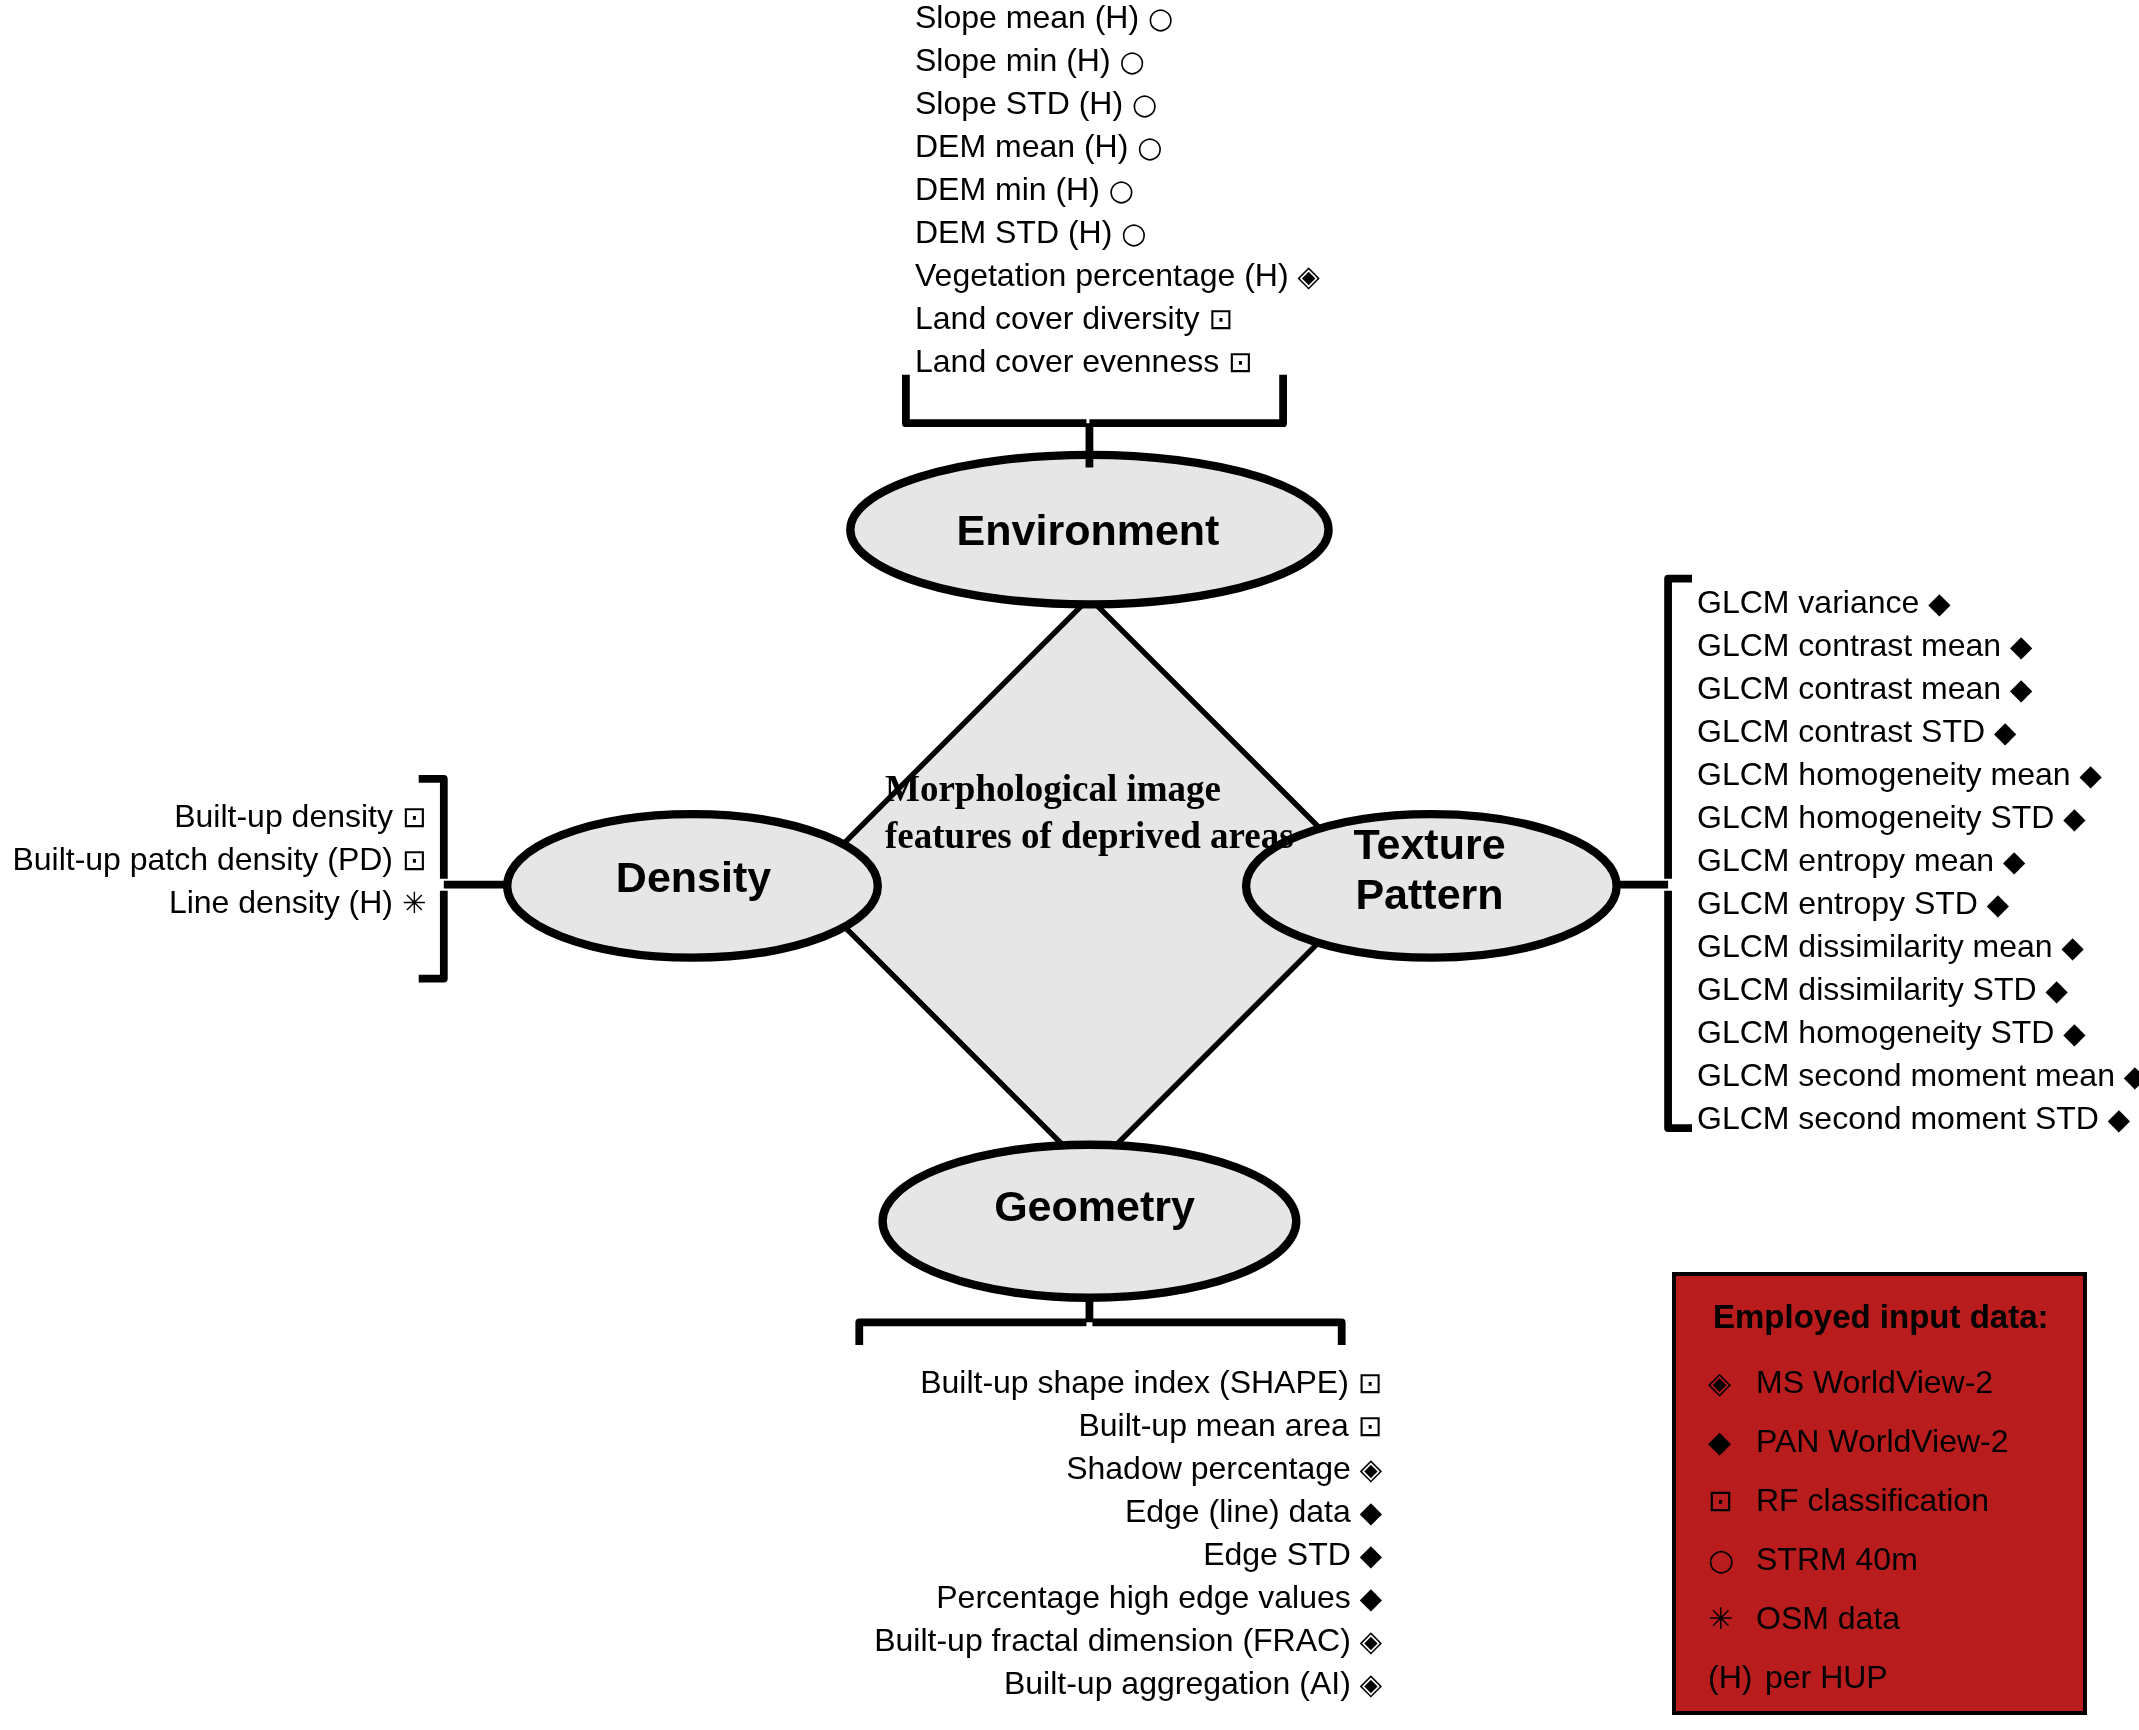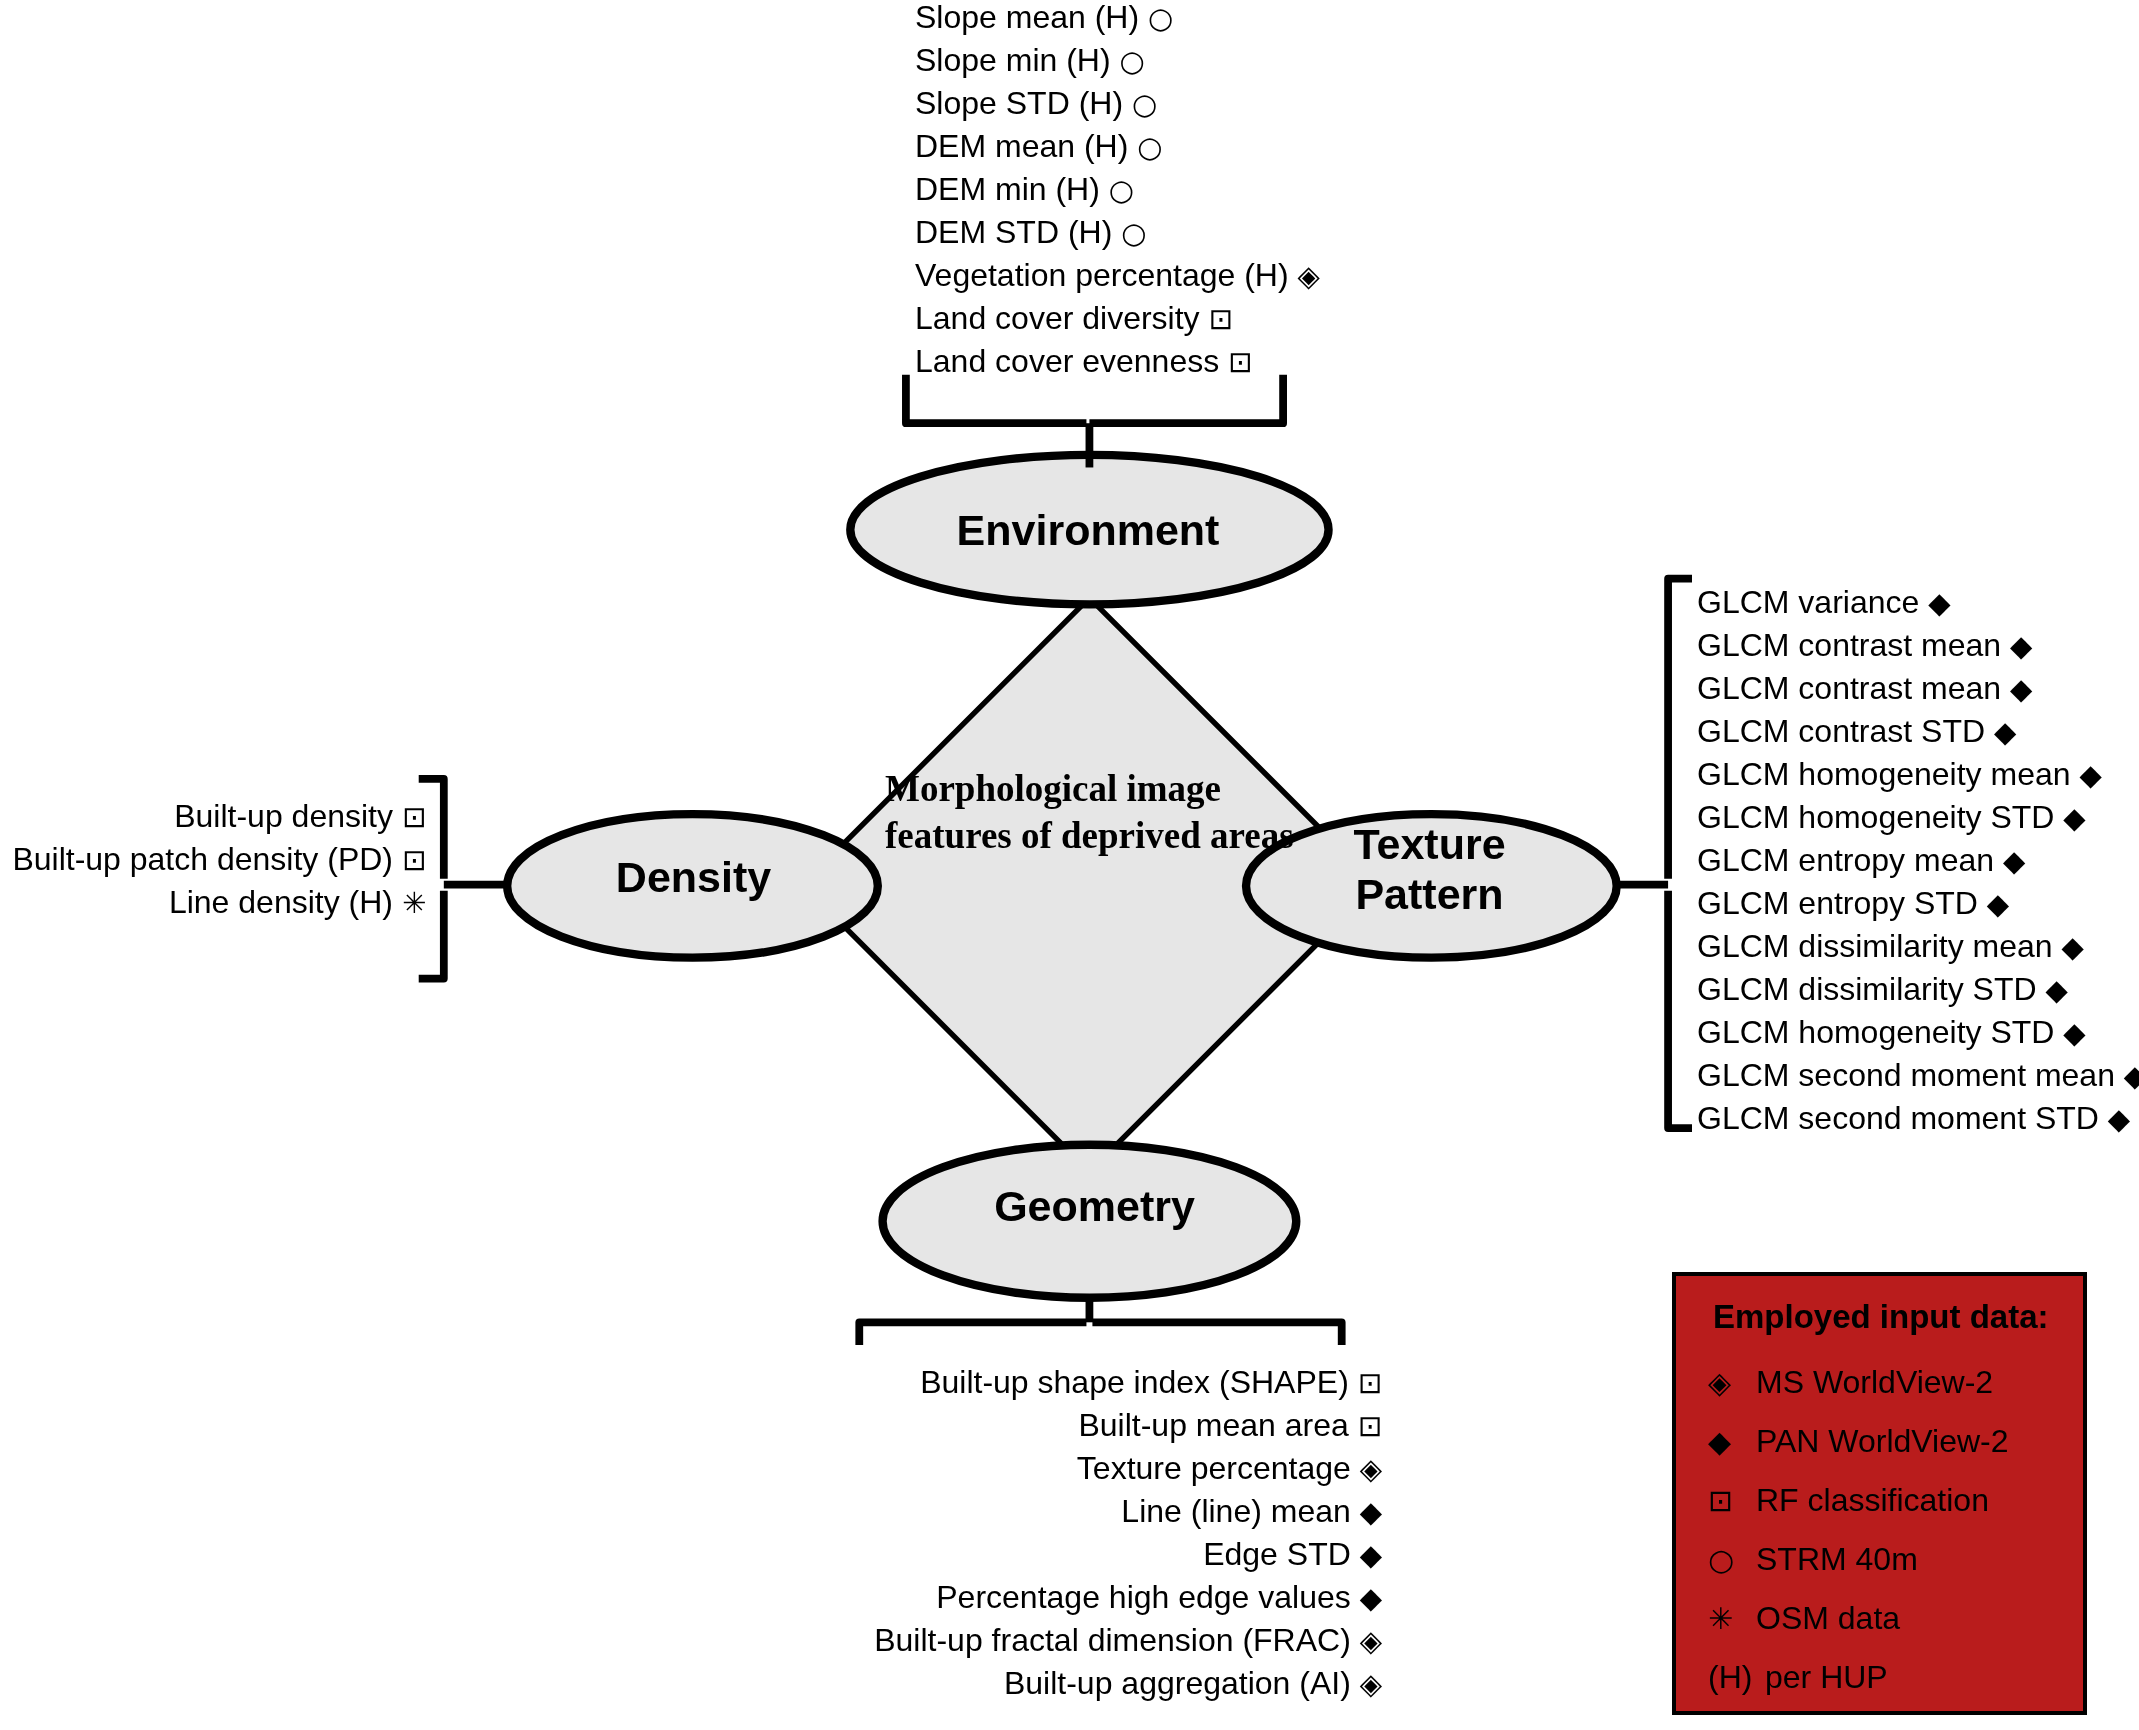--- a/index.html
+++ b/index.html
@@ -232,22 +232,22 @@
 
   <ul class="feat-list" id="den-list">
       <li><span>Built-up density </span><span class="sym">⊡</span></li>
       <li><span>Built-up patch density (PD) </span><span class="sym">⊡</span></li>
       <li><span>Line density (H) </span><span class="sym">✳</span></li>
     </ul>
 
   <ul class="feat-list" id="geo-list">
       <li><span>Built-up shape index (SHAPE) </span><span class="sym">⊡</span></li>
       <li><span>Built-up mean area </span><span class="sym">⊡</span></li>
-      <li><span>Texture percentage </span><span class="sym">◈</span></li>
-      <li><span>Line (line) mean </span><span class="sym">◆</span></li>
+      <li><span>Shadow percentage </span><span class="sym">◈</span></li>
+      <li><span>Edge (line) data </span><span class="sym">◆</span></li>
       <li><span>Edge STD </span><span class="sym">◆</span></li>
       <li><span>Percentage high edge values </span><span class="sym">◆</span></li>
       <li><span>Built-up fractal dimension (FRAC) </span><span class="sym">◈</span></li>
       <li><span>Built-up aggregation (AI) </span><span class="sym">◈</span></li>
     </ul>
 
   <div id="legend">
     <div id="legend-title">Employed input data:</div>
     <ul id="legend-items">
         <li>

